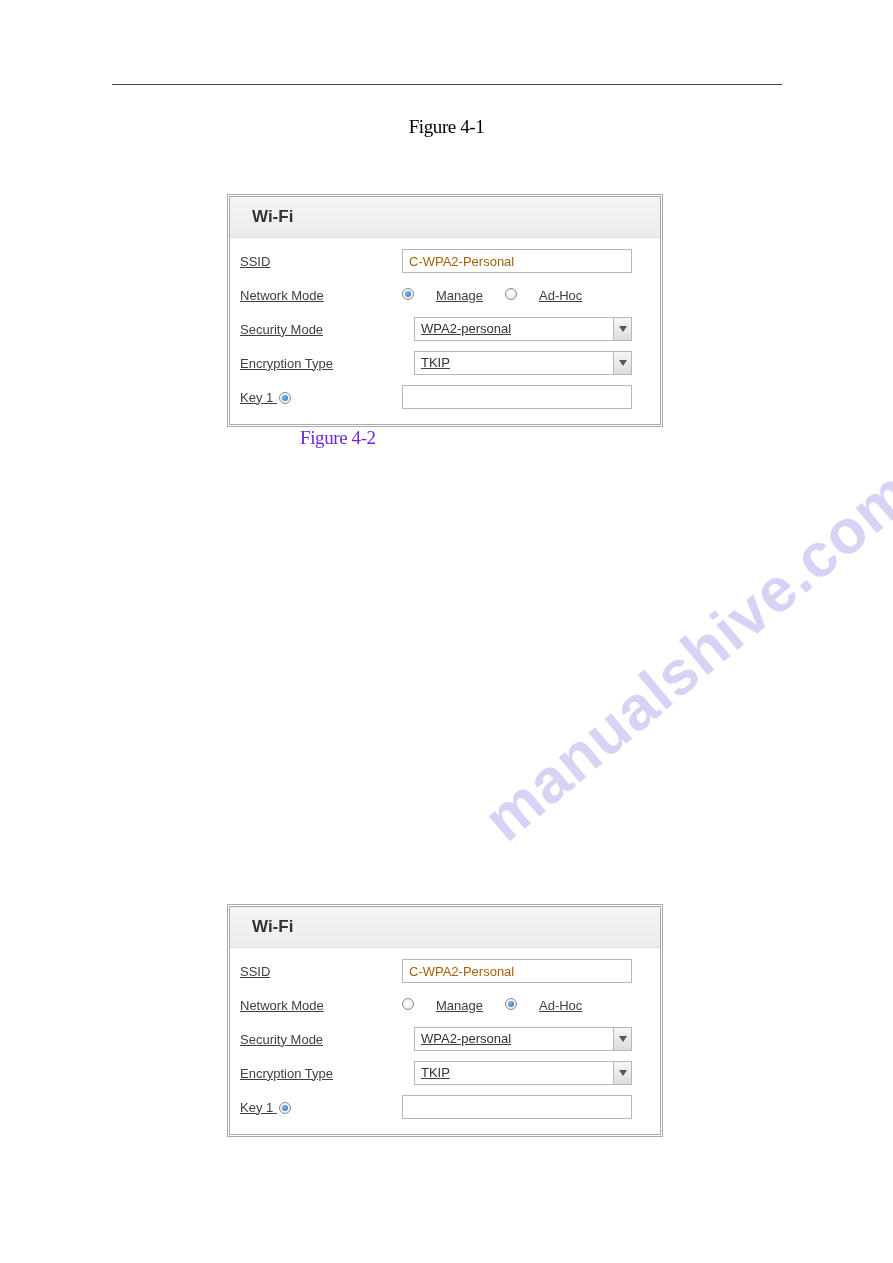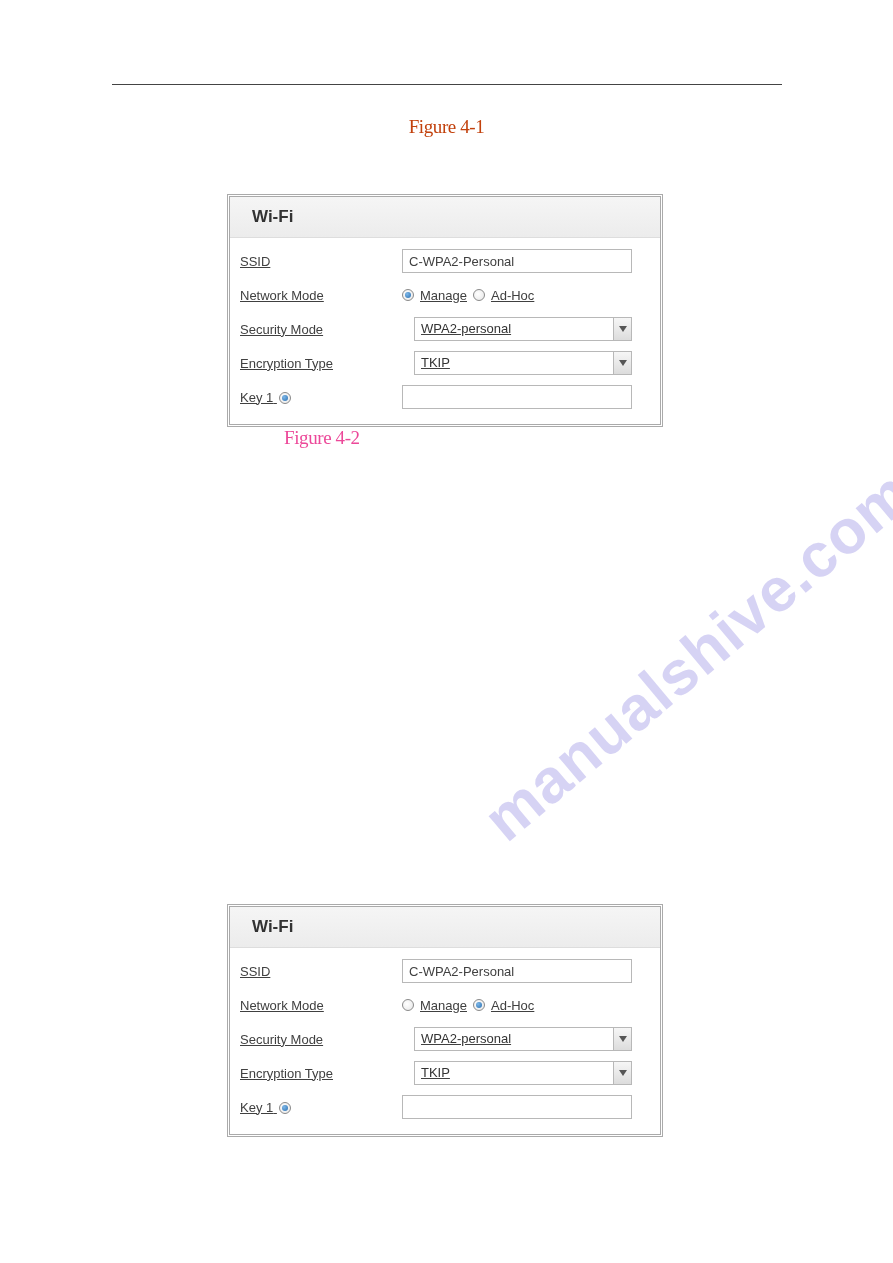--- a/index.html
+++ b/index.html
@@ -20,30 +20,30 @@
       background: #444;
     }
     .caption-41 {
       position: absolute;
       top: 116px;
       left: 0;
       width: 893px;
       text-align: center;
       font-family: "Times New Roman", serif;
       font-size: 19px;
-      color: #c2410c;
+      color: #000000;
       letter-spacing: -0.4px;
     }
     .caption-42 {
       position: absolute;
       top: 427px;
-      left: 284px;
+      left: 300px;
       font-family: "Times New Roman", serif;
       font-size: 19px;
-      color: #ec4899;
+      color: #6d28d9;
       letter-spacing: -0.4px;
     }
     .panel {
       position: absolute;
       left: 227px;
       width: 436px;
       border: 3px double #aaa;
       background: #fff;
     }
     .panel-1 { top: 194px; }
@@ -77,21 +77,21 @@
     }
     .form-control-cell {
       flex: 1;
     }
     .text-input {
       width: 230px;
       height: 24px;
       border: 1px solid #b8b8b8;
       padding: 2px 6px;
       font-size: 13px;
-      color: #404040;
+      color: #a16207;
       background: #fff;
     }
     .select-wrap {
       position: relative;
       width: 230px;
       height: 24px;
       padding-left: 12px;
     }
     .select-display {
       width: 100%;
@@ -110,22 +110,22 @@
       width: 18px;
       background: linear-gradient(#f6f6f6, #dcdcdc);
       border-left: 1px solid #b8b8b8;
       display: flex;
       align-items: center;
       justify-content: center;
     }
     .select-arrow svg { width: 8px; height: 6px; }
     .radio-group {
       display: flex;
-      align-items: center;
-      gap: 4px;
+      align-items: flex-start;
+      gap: 20px;
       font-size: 13px;
       color: #404040;
     }
     .radio {
       display: inline-block;
       width: 12px;
       height: 12px;
       border: 1px solid #8a8a8a;
       border-radius: 50%;
       background: radial-gradient(circle at 40% 40%, #fff 0%, #e6e6e6 100%);

